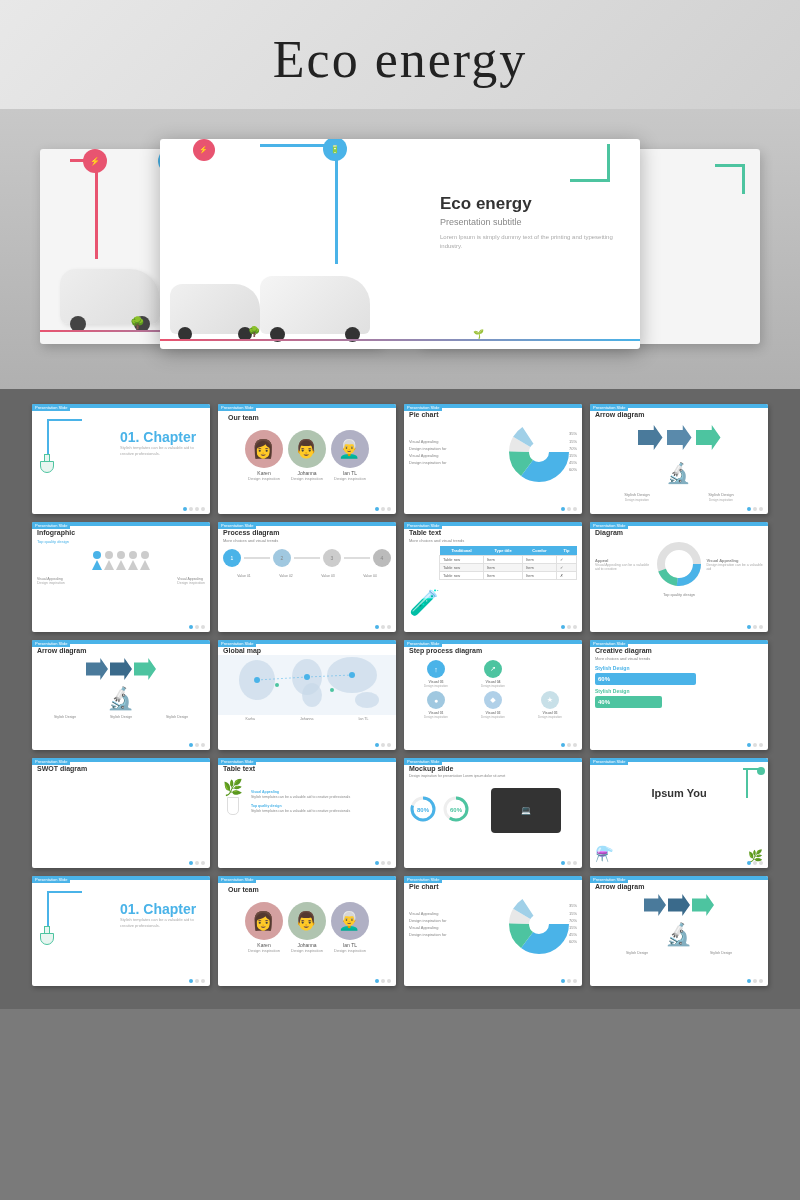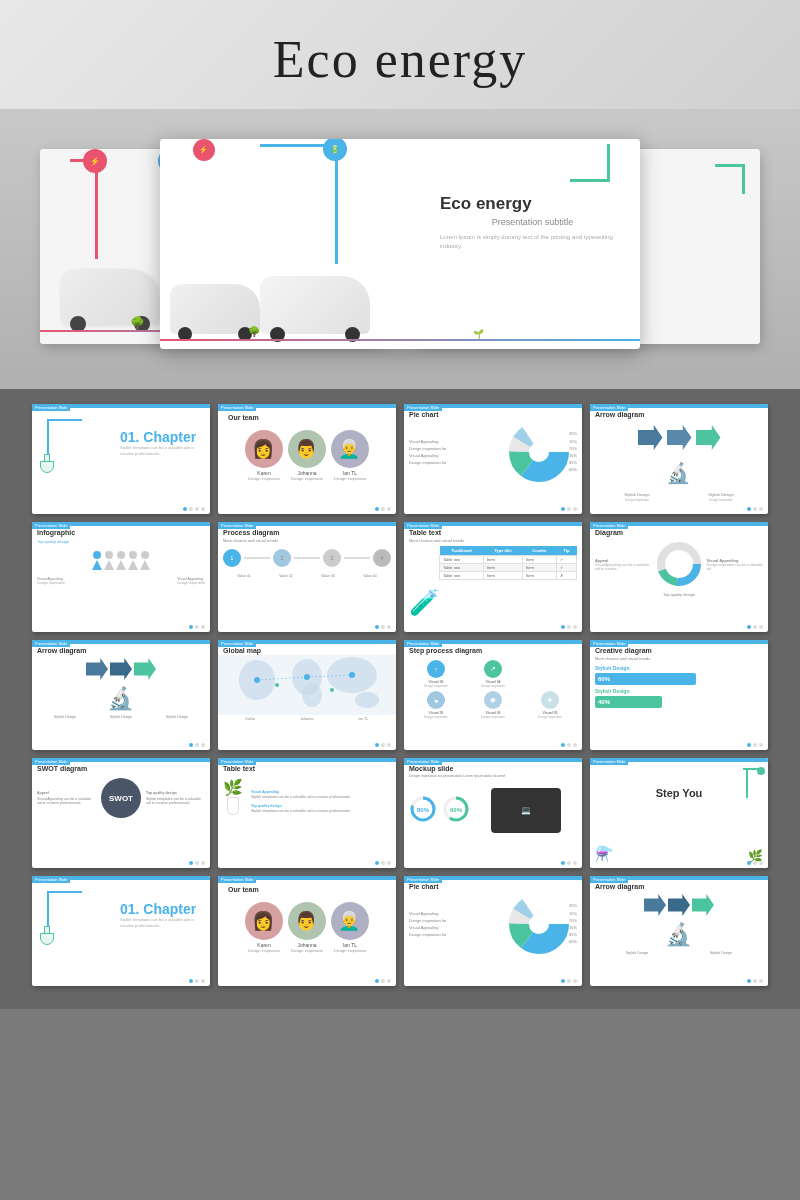--- a/index.html
+++ b/index.html
@@ -394,21 +394,21 @@
 
         <div style="position:absolute;left:163px;top:-2px;width:24px;height:24px;border-radius:50%;background:#4ab3e8;display:flex;align-items:center;justify-content:center;z-index:6;">
           <span style="font-size:8px;color:white;">🔋</span>
         </div>
 
         <div style="position:absolute;bottom:12px;left:88px;font-size:10px;">🌳</div>
         <div style="position:absolute;bottom:10px;right:155px;font-size:9px;">🌱</div>
 
         <div style="position:absolute;right:15px;top:55px;width:185px;">
           <div style="font-size:17px;font-weight:bold;color:#333;margin-bottom:3px;">Eco energy</div>
-          <div style="font-size:9px;color:#888;margin-bottom:6px;text-align:center;">Presentation subtitle</div>
+          <div style="font-size:9px;color:#888;margin-bottom:6px;">Presentation subtitle</div>
           <div style="font-size:6px;color:#aaa;line-height:1.5;">Lorem Ipsum is simply dummy text of the printing and typesetting industry.</div>
         </div>
       </div>
     </div>
   </div>
 </div>
 
 <div class="thumbnails-container">
 
   <div class="thumb-row">
@@ -818,31 +818,20 @@
     </div>
   </div>
 
   <div class="thumb-row">
 
     <div class="thumb">
       <div class="thumb-inner">
         <div class="slide-label">Presentation Slide</div>
         <div class="thumb-header"></div>
         <div class="thumb-title">SWOT diagram</div>
-        <div style="display:flex;align-items:center;padding:5px;gap:5px;">
-          <div style="flex:1;font-size:3.5px;color:#888;">
-            <div style="font-weight:bold;margin-bottom:2px;">Appeal</div>
-            <div>Visual Appealing can be a valuable aid to creative professionals</div>
-          </div>
-          <div class="swot-circle" style="width:40px;height:40px;font-size:8px;">SWOT</div>
-          <div style="flex:1;font-size:3.5px;color:#888;">
-            <div style="font-weight:bold;margin-bottom:2px;">Top quality design</div>
-            <div>Stylish templates can be a valuable aid to creative professionals</div>
-          </div>
-        </div>
         <div class="slide-footer">
           <div class="footer-dot active"></div>
           <div class="footer-dot"></div>
           <div class="footer-dot"></div>
         </div>
       </div>
     </div>
 
     <div class="thumb">
       <div class="thumb-inner">
@@ -906,21 +895,21 @@
     </div>
 
     <div class="thumb">
       <div class="thumb-inner" style="background:white;">
         <div class="slide-label">Presentation Slide</div>
         <div class="thumb-header"></div>
 
         <div style="position:absolute;right:20px;top:10px;width:2px;height:30px;background:#4dc4a0;"></div>
         <div style="position:absolute;right:5px;top:10px;width:20px;height:2px;background:#4dc4a0;"></div>
         <div style="position:absolute;right:3px;top:9px;width:8px;height:8px;border-radius:50%;background:#4dc4a0;"></div>
-        <div style="font-size:11px;font-weight:bold;color:#333;text-align:center;padding-top:25px;">Step You</div>
+        <div style="font-size:11px;font-weight:bold;color:#333;text-align:center;padding-top:25px;">Ipsum You</div>
 
         <div style="position:absolute;left:5px;bottom:5px;font-size:15px;">⚗️</div>
         <div style="position:absolute;right:5px;bottom:5px;font-size:12px;">🌿</div>
         <div class="slide-footer">
           <div class="footer-dot active"></div>
           <div class="footer-dot"></div>
           <div class="footer-dot"></div>
         </div>
       </div>
     </div>

